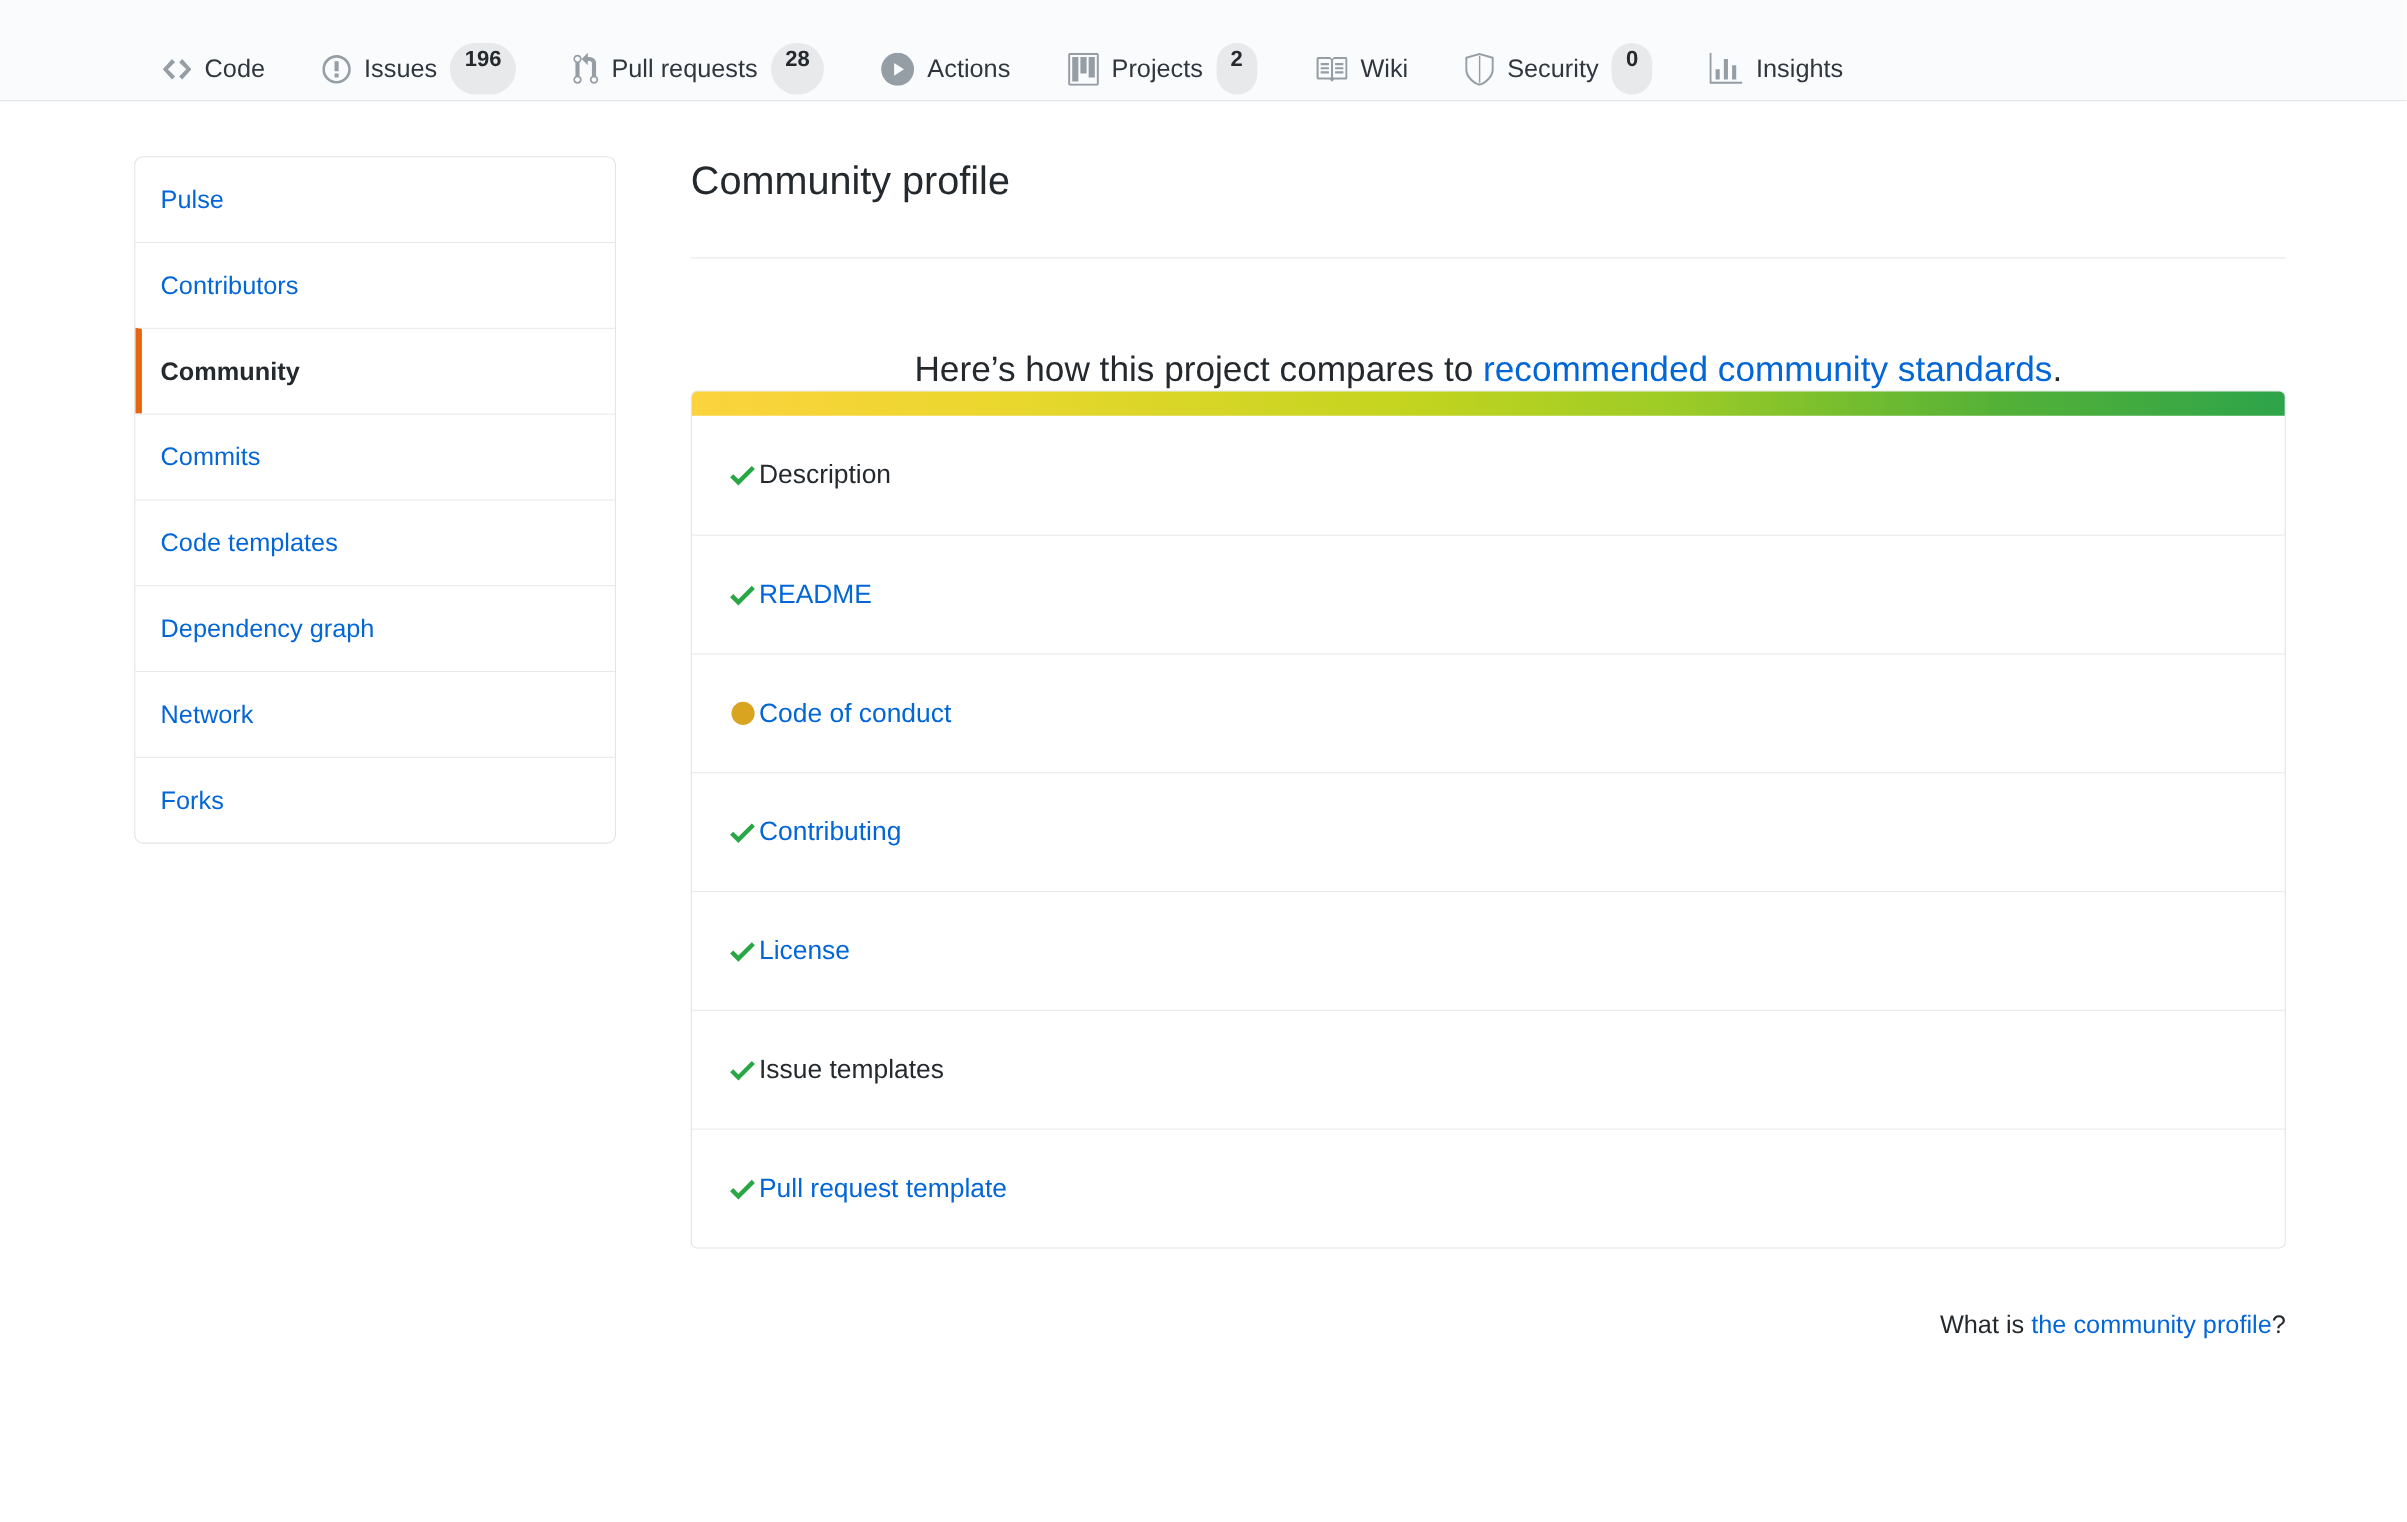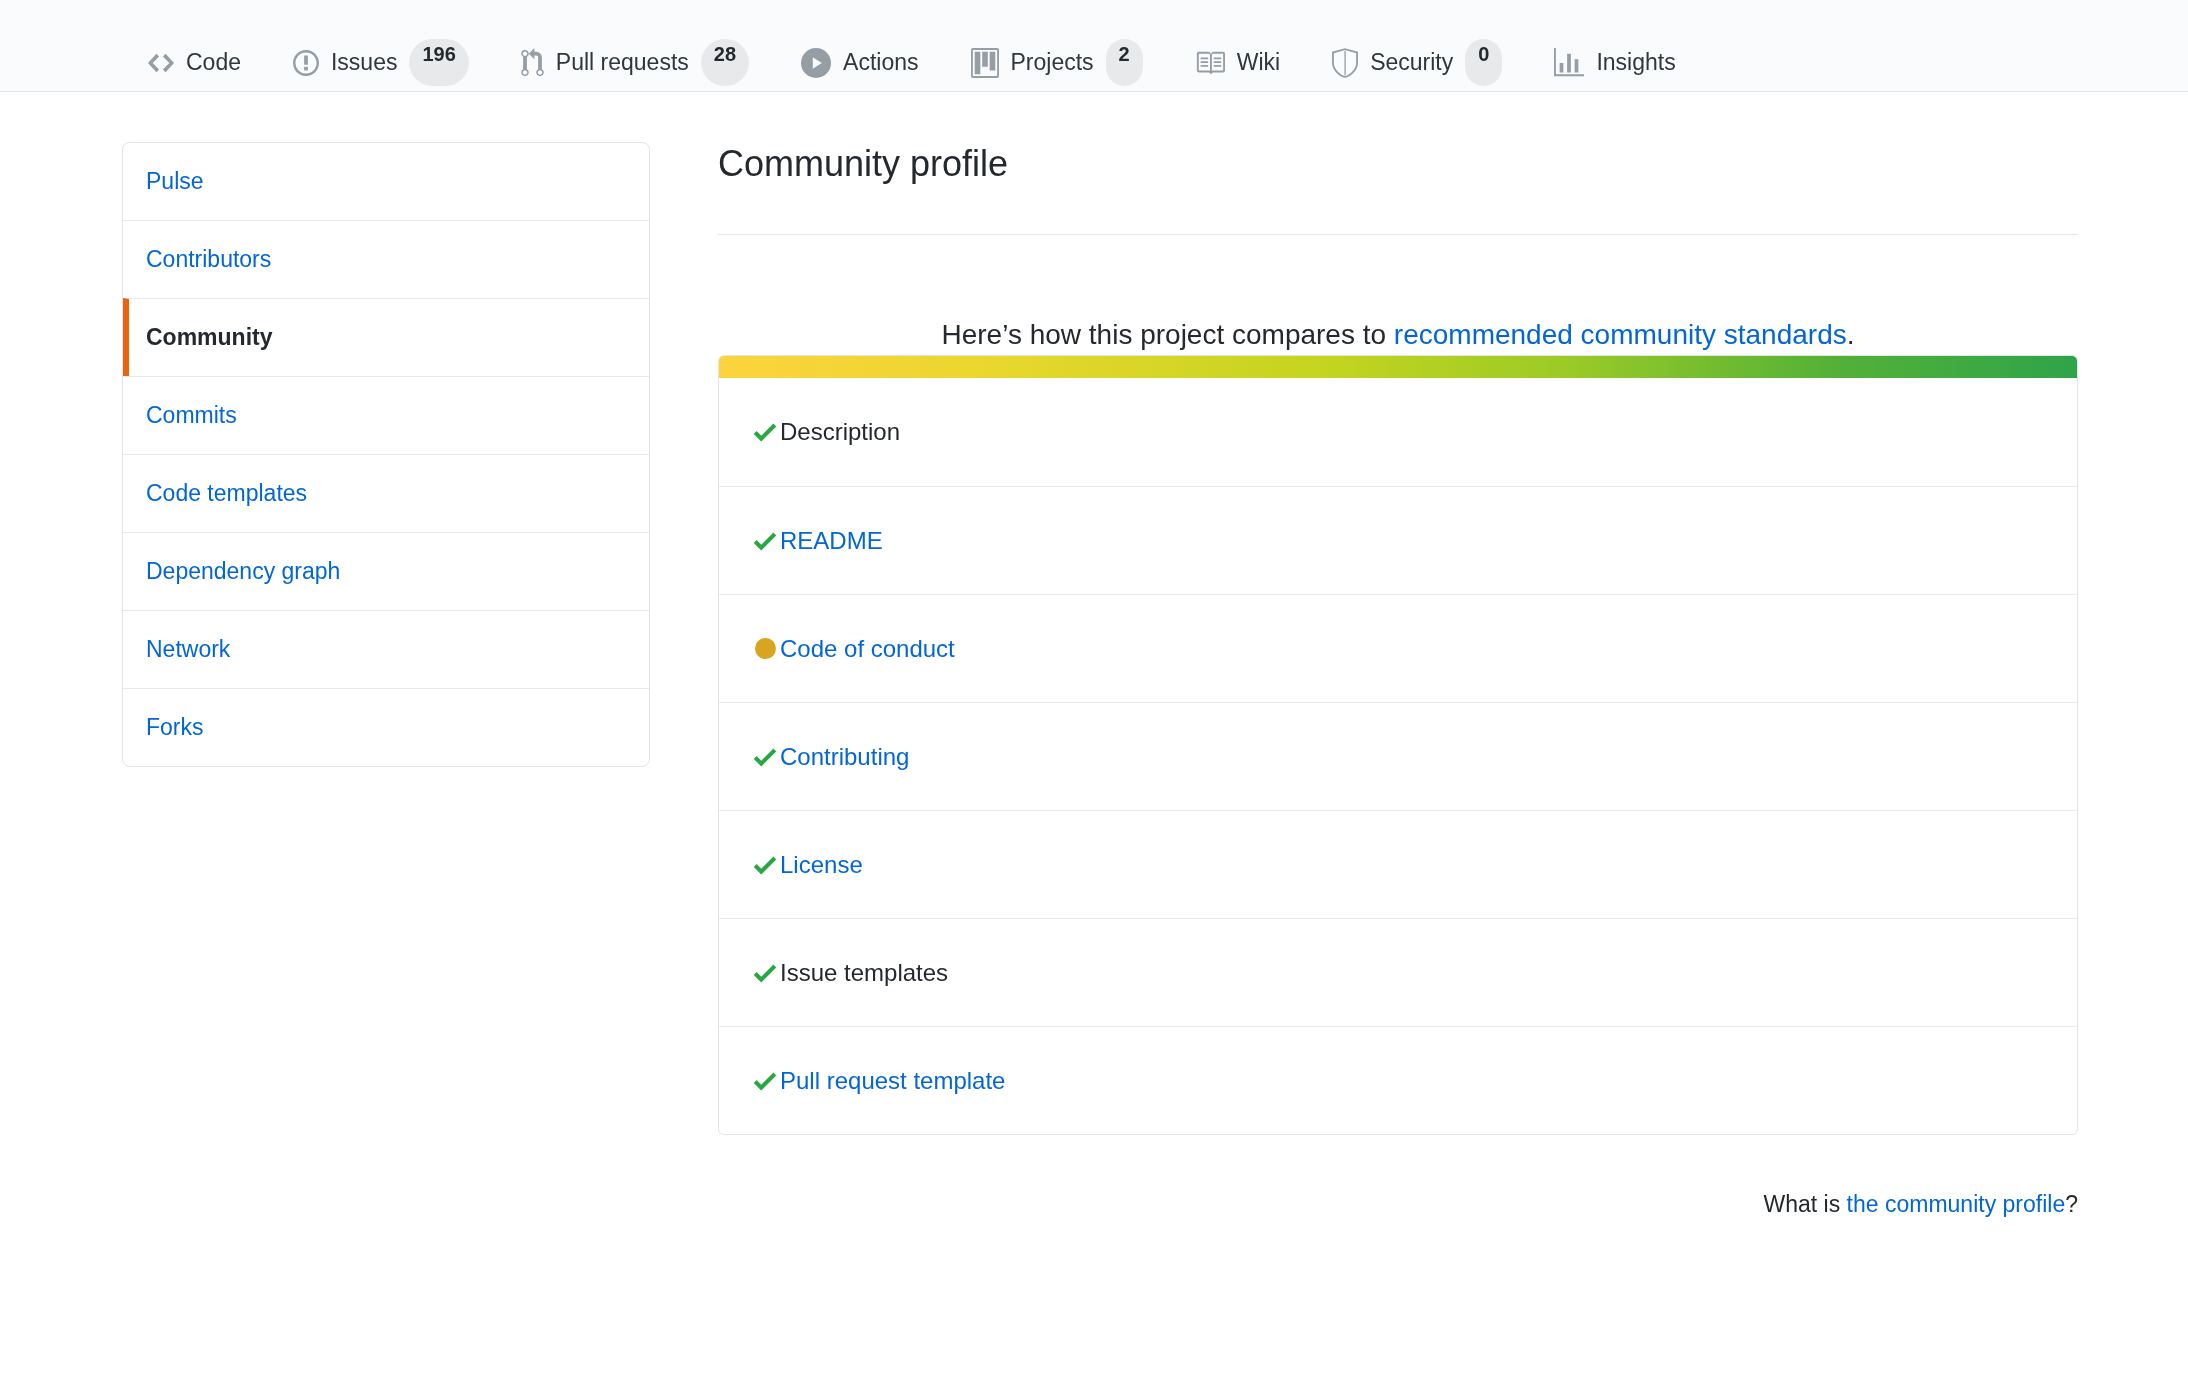--- a/index.html
+++ b/index.html
@@ -37,21 +37,21 @@
 
   
   .layout {
     display:flex; align-items:flex-start;
     padding:50px 110px 0 122px;
     gap:68px;
   }
 
   
   .sidenav {
-    width:528px; flex-shrink:0;
+    width:438px; flex-shrink:0;
     border:1.5px solid #e1e4e8;
     border-radius:8px;
     overflow:hidden;
     background:#fff;
   }
   .side-item {
     display:block;
     padding:25px 10px 25px 23px;
     font-size:23px; line-height:27px;
     color:#0366d6;
@@ -69,21 +69,21 @@
   .main { flex:1; min-width:0; }
   .page-title {
     margin:0 0 48px;
     font-size:36px; font-weight:400; line-height:44px;
     color:#24292e;
   }
   .title-rule { border:none; border-top:1.5px solid #e4e7ea; margin:0; }
   .intro {
     margin:80px 0 0;
     text-align:center;
-    font-size:28px; line-height:40px;
+    font-size:32px; line-height:40px;
     color:#24292e;
   }
   .intro a { color:#0366d6; }
   .checklist-title {
     margin:82px 0 26px;
     font-size:23px; font-weight:700; line-height:32px;
     color:#24292e;
   }
 
   

